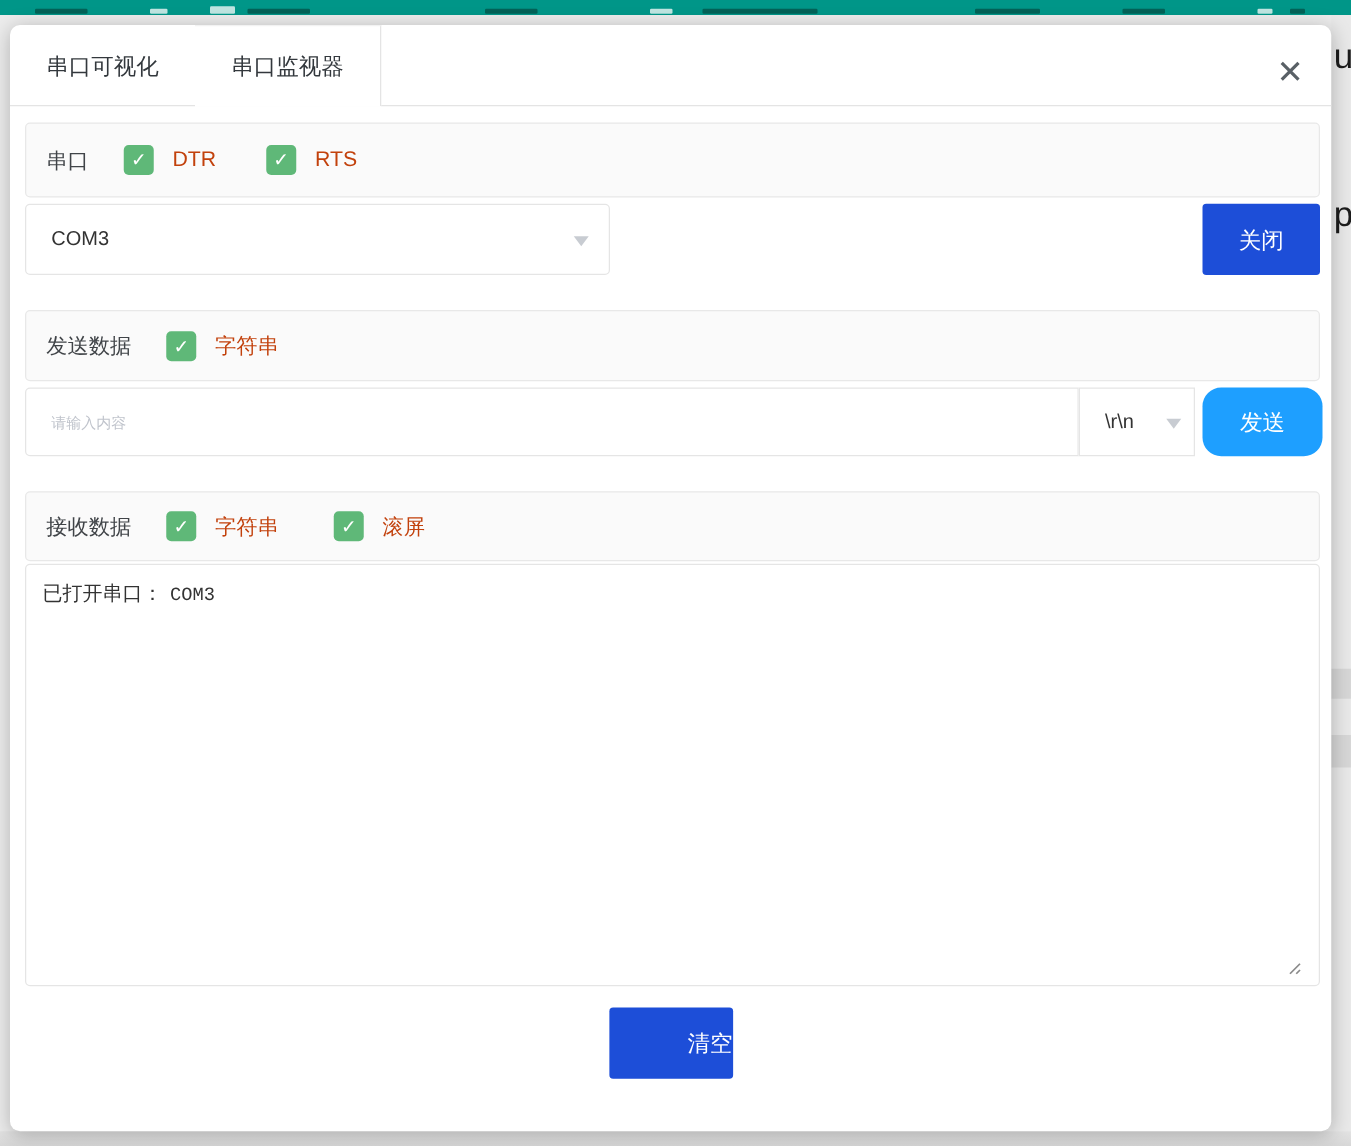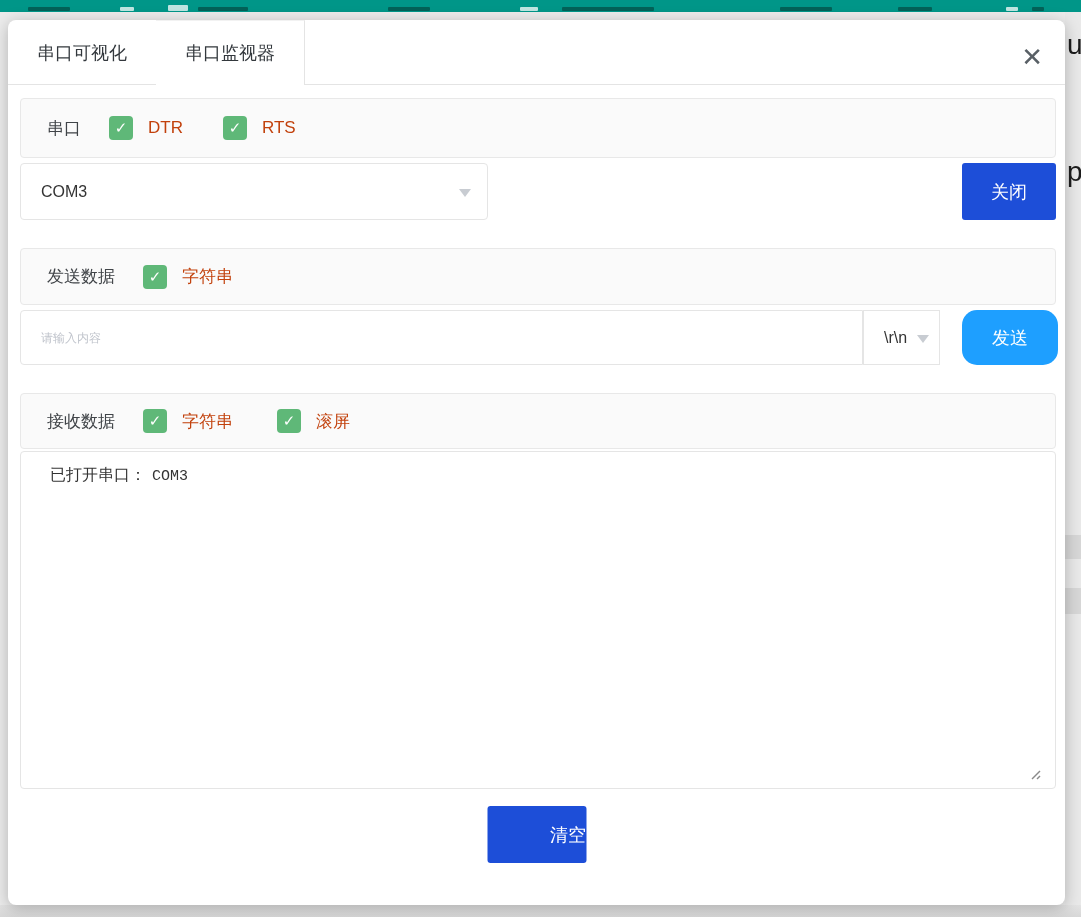--- a/index.html
+++ b/index.html
@@ -24,21 +24,21 @@
   .tabbar { position:absolute; left:0; top:0; width:100%; height:65px; display:flex; }
   .tabbar::after { content:''; position:absolute; left:0; right:0; bottom:0; height:1px; background:#e4e4e4; }
   .tab { position:relative; display:flex; align-items:center; padding:0 29px; height:65px;
     font-size:18px; color:#33383d; cursor:pointer; }
   .tab.active { background:#fff; border-right:1px solid #e4e4e4; border-top:1px solid #f2f2f2; z-index:2; }
   .tab.active::after { content:''; position:absolute; left:0; right:-1px; bottom:-1px; height:1px; background:#fff; }
   .close-x { position:absolute; right:22px; top:24px; font-size:26px; color:#596066;
     line-height:1; cursor:pointer; font-weight:400; }
 
   .sec-head { position:absolute; left:12px; width:1036px; background:#fafafa;
-    border:1px solid #e8e8e8; border-radius:4px; display:flex; align-items:center; padding:0 26px; }
+    border:1px solid #e8e8e8; border-radius:4px; display:flex; align-items:center; padding:0 16px; }
   .sec-label { font-size:17px; color:#404448; }
   .cb-group { display:flex; align-items:center; margin-left:28px; }
   .checkbox { width:24px; height:24px; border-radius:4px; background:#5FB878; color:#fff;
     display:flex; align-items:center; justify-content:center; font-size:15px; cursor:pointer; flex:0 0 auto; }
   .cb-label { margin-left:15px; font-size:17px; color:#c2410c; }
 
   .select { position:absolute; background:#fff; border:1px solid #e5e5e5; border-radius:4px;
     display:flex; align-items:center; padding:0 20px; font-size:16px; color:#333; cursor:pointer; }
   .caret { position:absolute; right:16px; top:50%; margin-top:-3px; width:0; height:0;
     border-left:6px solid transparent; border-right:6px solid transparent; border-top:8px solid #c8ccd2; }
@@ -47,21 +47,21 @@
     font-family:"Liberation Sans", sans-serif; cursor:pointer; }
   .btn.orange { background:#1d4ed8; }
   .btn.blue { background:#1E9FFF; }
 
   .send-input { position:absolute; left:12px; top:290px; width:843px; height:55px;
     border:1px solid #e5e5e5; border-radius:4px 0 0 4px; padding:0 20px; font-size:12px;
     color:#333; font-family:"Liberation Sans", sans-serif; outline:none; }
   .send-input::placeholder { color:#c0c4cc; }
 
   .rx-area { position:absolute; left:12px; top:431px; width:1036px; height:338px;
-    border:1px solid #e5e5e5; border-radius:4px; padding:13px 29px; font-size:16px; color:#333;
+    border:1px solid #e5e5e5; border-radius:4px; padding:13px 13px; font-size:16px; color:#333;
     overflow:auto; cursor:text; }
   .rx-area .mono { font-family:"Liberation Mono", monospace; font-size:15px; margin-left:6px; }
   .resize-grip { position:absolute; right:14px; bottom:8px; }
 
   .clear-btn { left:50%; transform:translateX(-50%); top:786px; width:99px; height:57px;text-align:right; }
 </style>
 </head>
 <body>
 
 <div class="stage">
@@ -122,21 +122,21 @@
       <span class="sec-label">发送数据</span>
       <span class="cb-group">
         <span class="checkbox">
           <span>✓</span>
         </span>
         <span class="cb-label">字符串</span>
       </span>
     </div>
 
     <input class="send-input" placeholder="请输入内容" style="">
-    <div class="select" style="left:855px;top:290px;width:77px;height:55px;border-radius:0;">
+    <div class="select" style="left:855px;top:290px;width:93px;height:55px;border-radius:0;">
       <span>\r\n</span>
       <span class="caret" style="right:10px;"></span>
     </div>
     <button class="btn blue" style="left:954px;top:290px;width:96px;height:55px;border-radius:15px;">发送</button>
 
     <div class="sec-head" style="top:373px;height:56px;">
       <span class="sec-label">接收数据</span>
       <span class="cb-group">
         <span class="checkbox">
           <span>✓</span>

